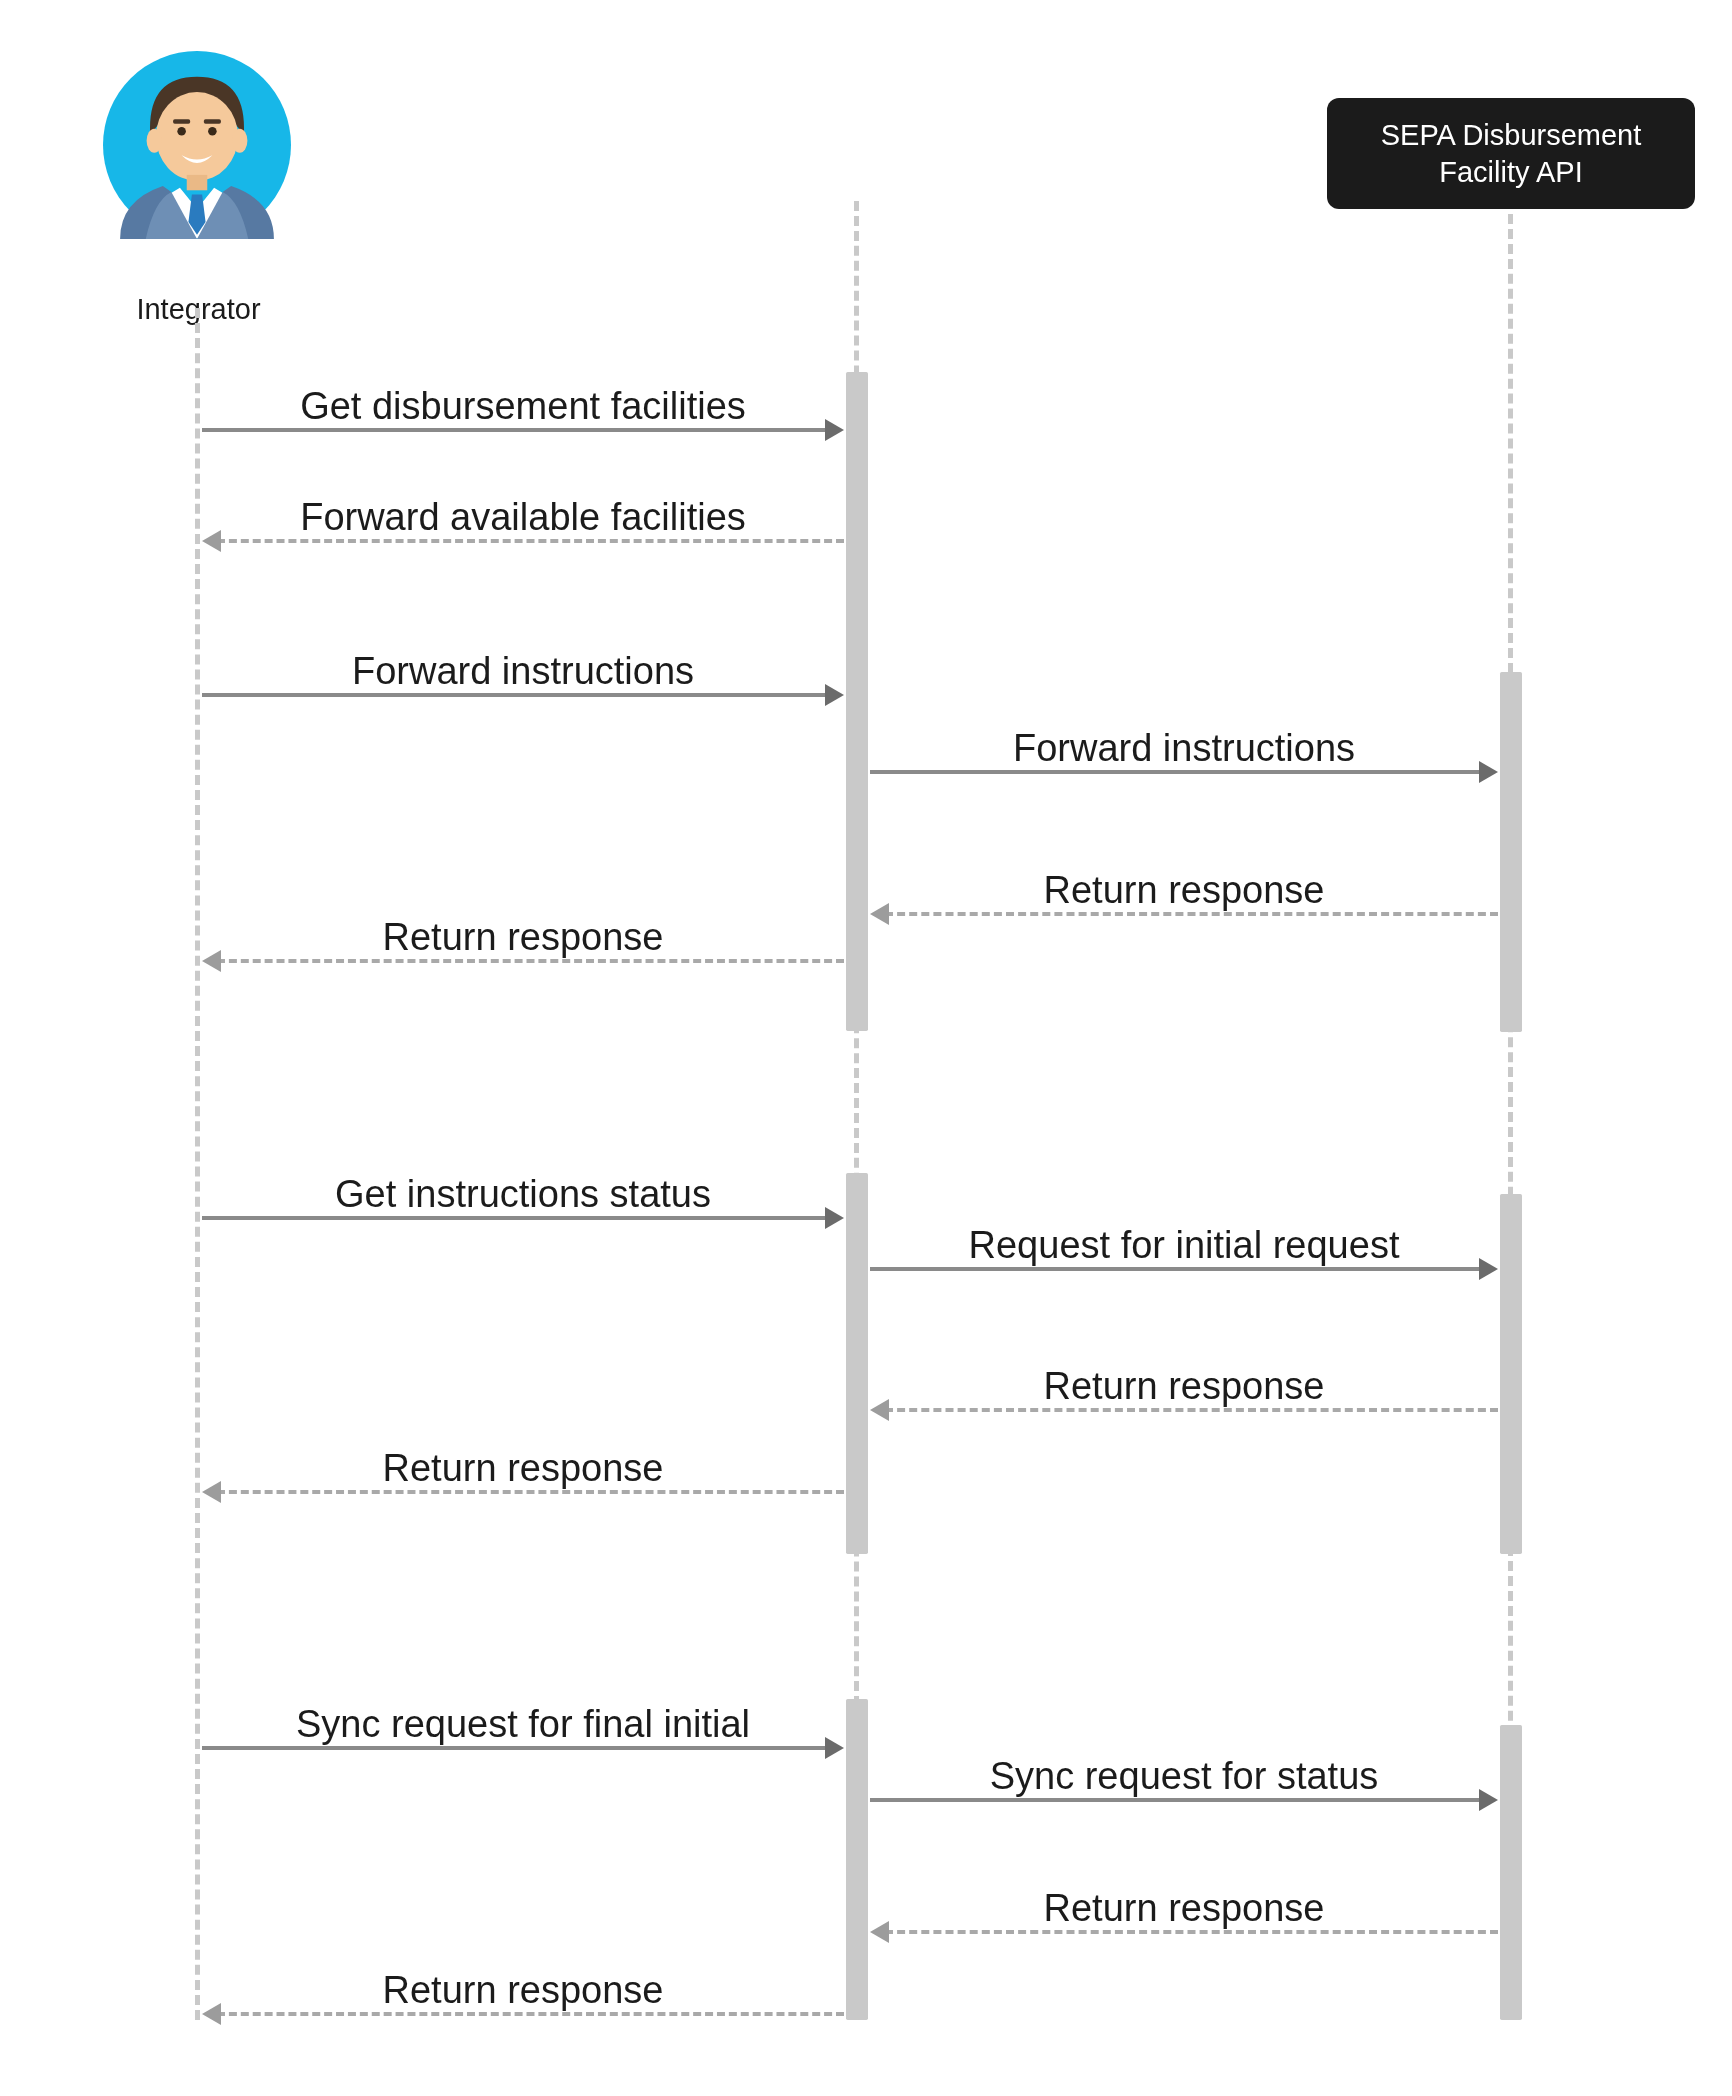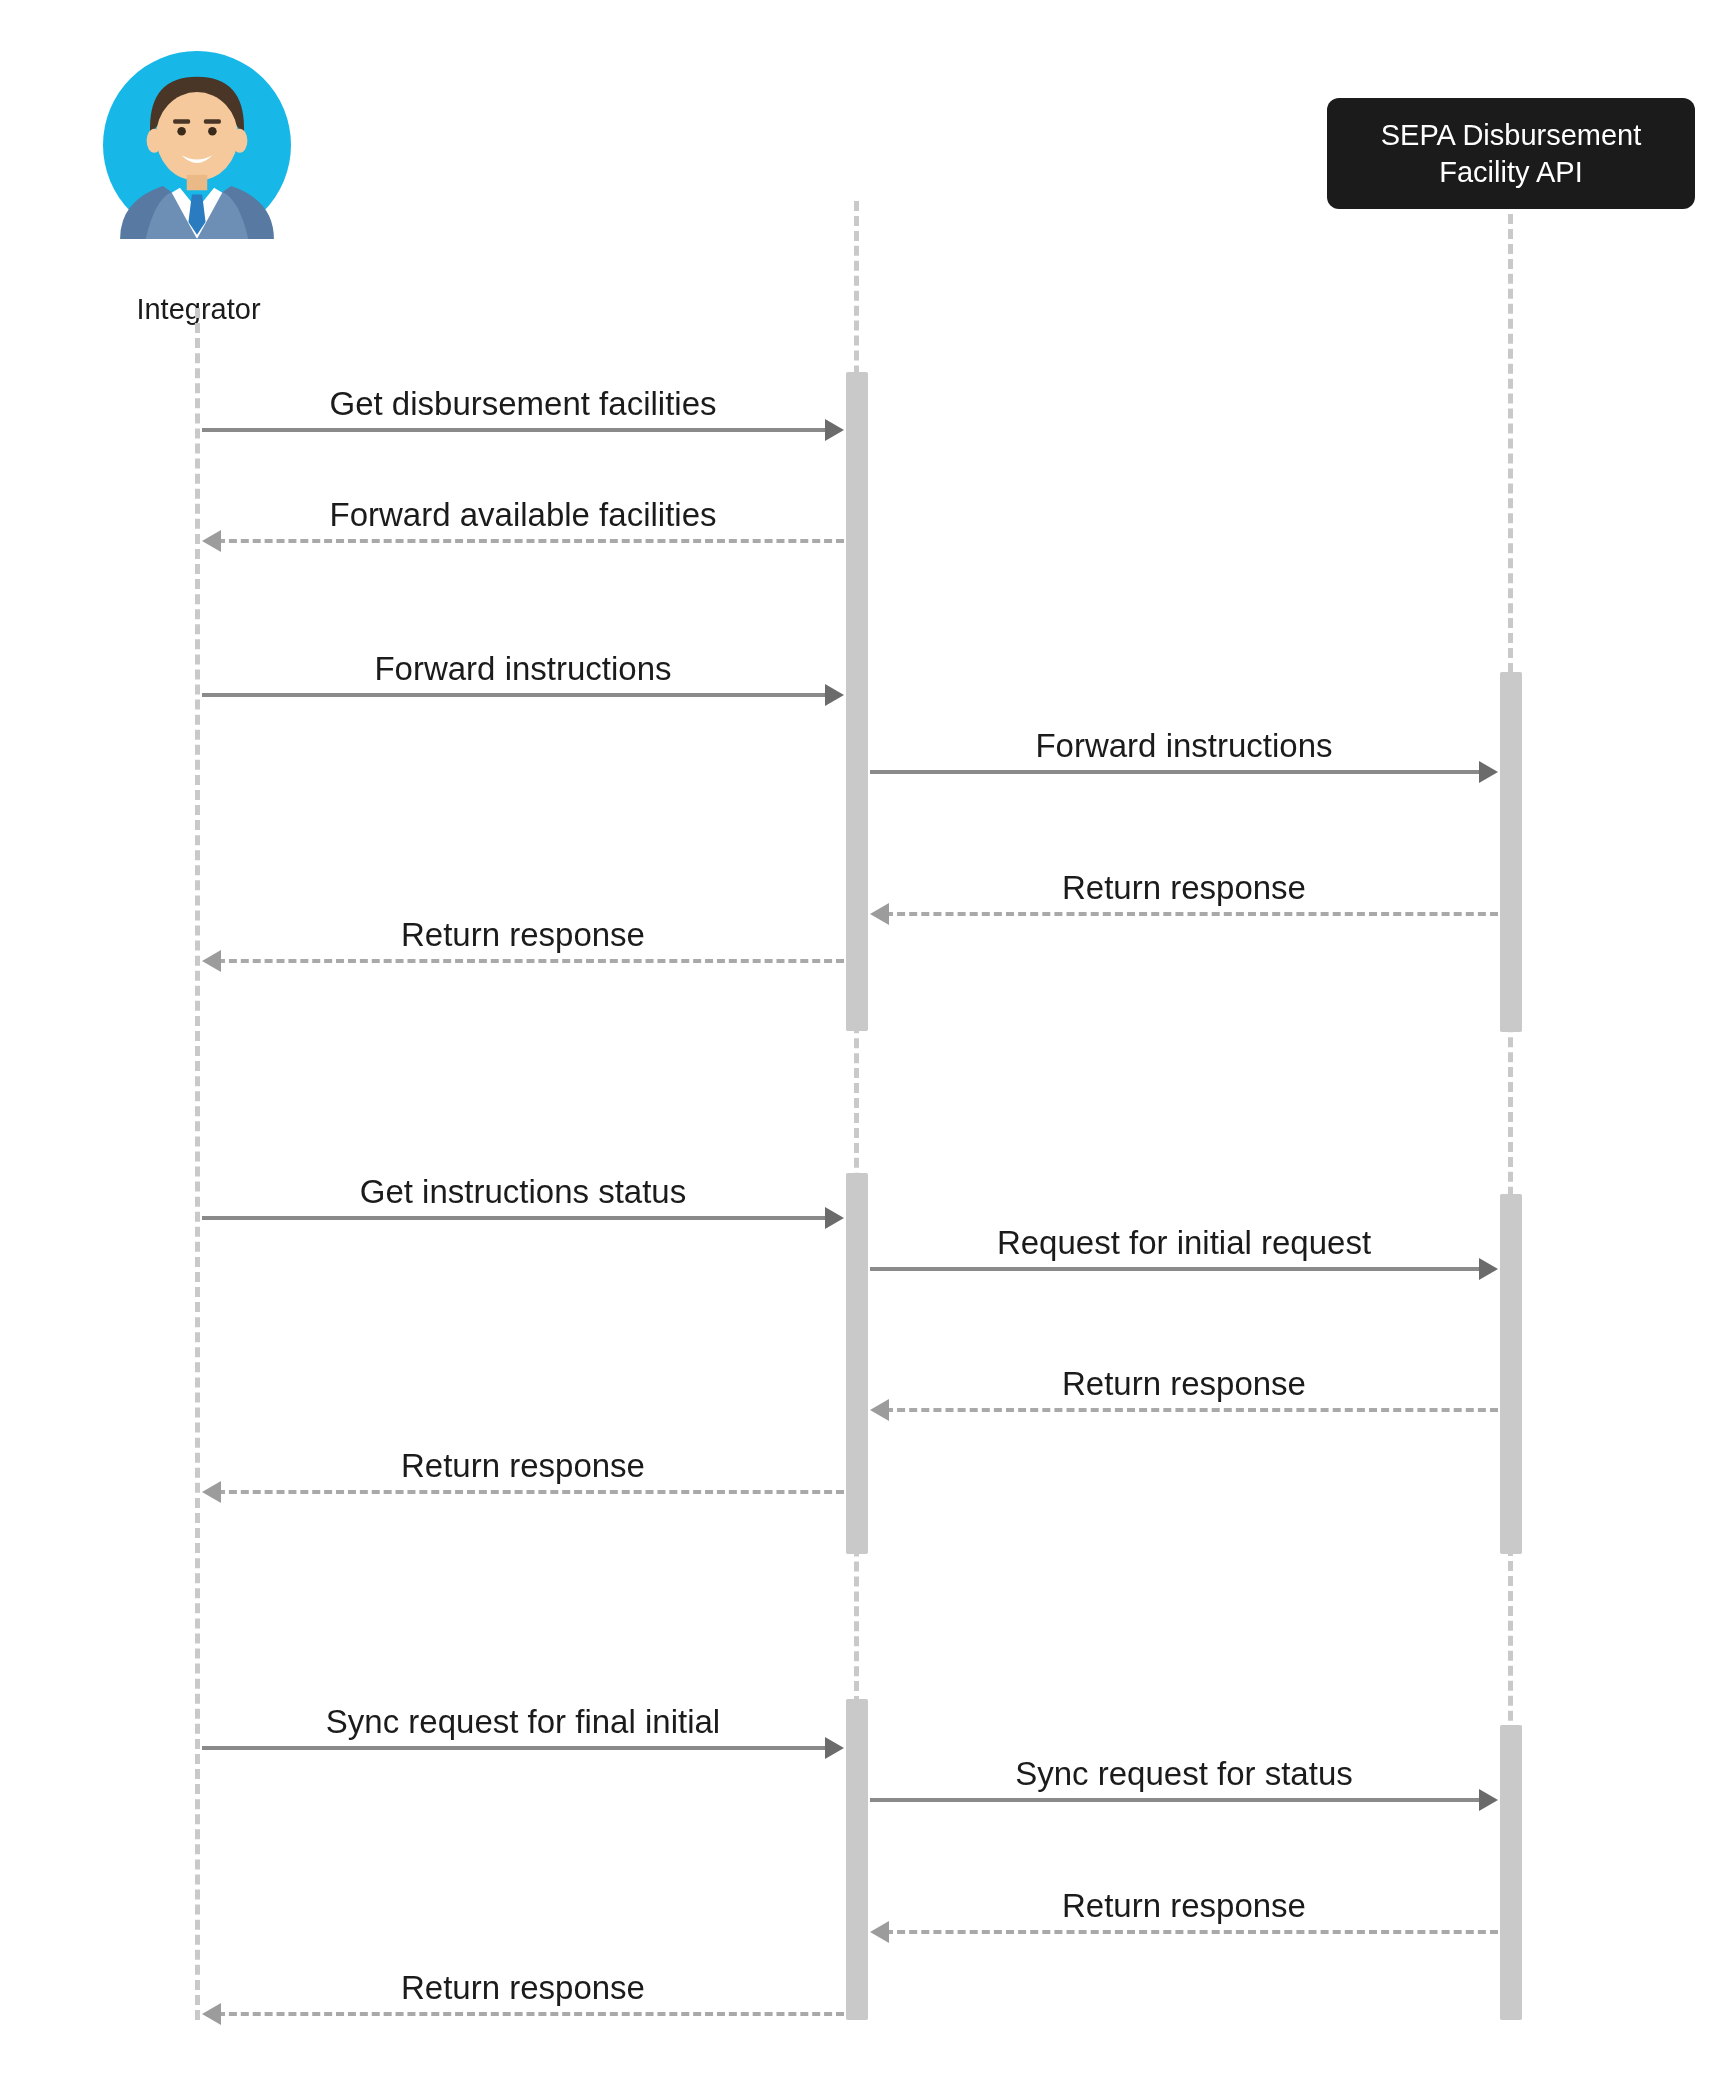--- a/index.html
+++ b/index.html
@@ -9,21 +9,21 @@
   .lifeline{position:absolute;border-left:5.1px dashed #c9c9c9;}
   .activation{position:absolute;background:#c9c9c9;border-radius:1.7px;}
   .msg{position:absolute;height:0;}
   .msg .line{position:absolute;left:0;right:15.4px;top:0;border-top:4.3px solid #8a8a8a;}
   .msg.dashed .line{border-top:4.3px dashed #a9a9a9;}
   .msg .head{position:absolute;top:-9.4px;width:0;height:0;}
   .msg.right .head{right:0;border-top:11px solid transparent;border-bottom:11px solid transparent;border-left:19px solid #6b6b6b;}
   .msg.left .head{left:0;border-top:11px solid transparent;border-bottom:11px solid transparent;border-right:19px solid #8a8a8a;}
   .msg.left .line{left:15.4px;right:0;}
   .msg.dashed.left .head{border-right-color:#9c9c9c;}
-  .msg .label{position:absolute;top:-43px;width:100%;text-align:center;font-size:33px;color:#1b1b1b;white-space:nowrap;}
+  .msg .label{position:absolute;top:-43px;width:100%;text-align:center;font-size:38px;color:#1b1b1b;white-space:nowrap;}
   .avatar{position:absolute;width:188px;height:188px;}
 </style>
 </head>
 <body>
 
 <div class="canvas">
 
   <div class="avatar" style="left:103px;top:51px;">
     <svg viewBox="0 0 220 220" width="188" height="188">
       <circle cx="110" cy="110" r="110" fill="#17b7e8"></circle>

